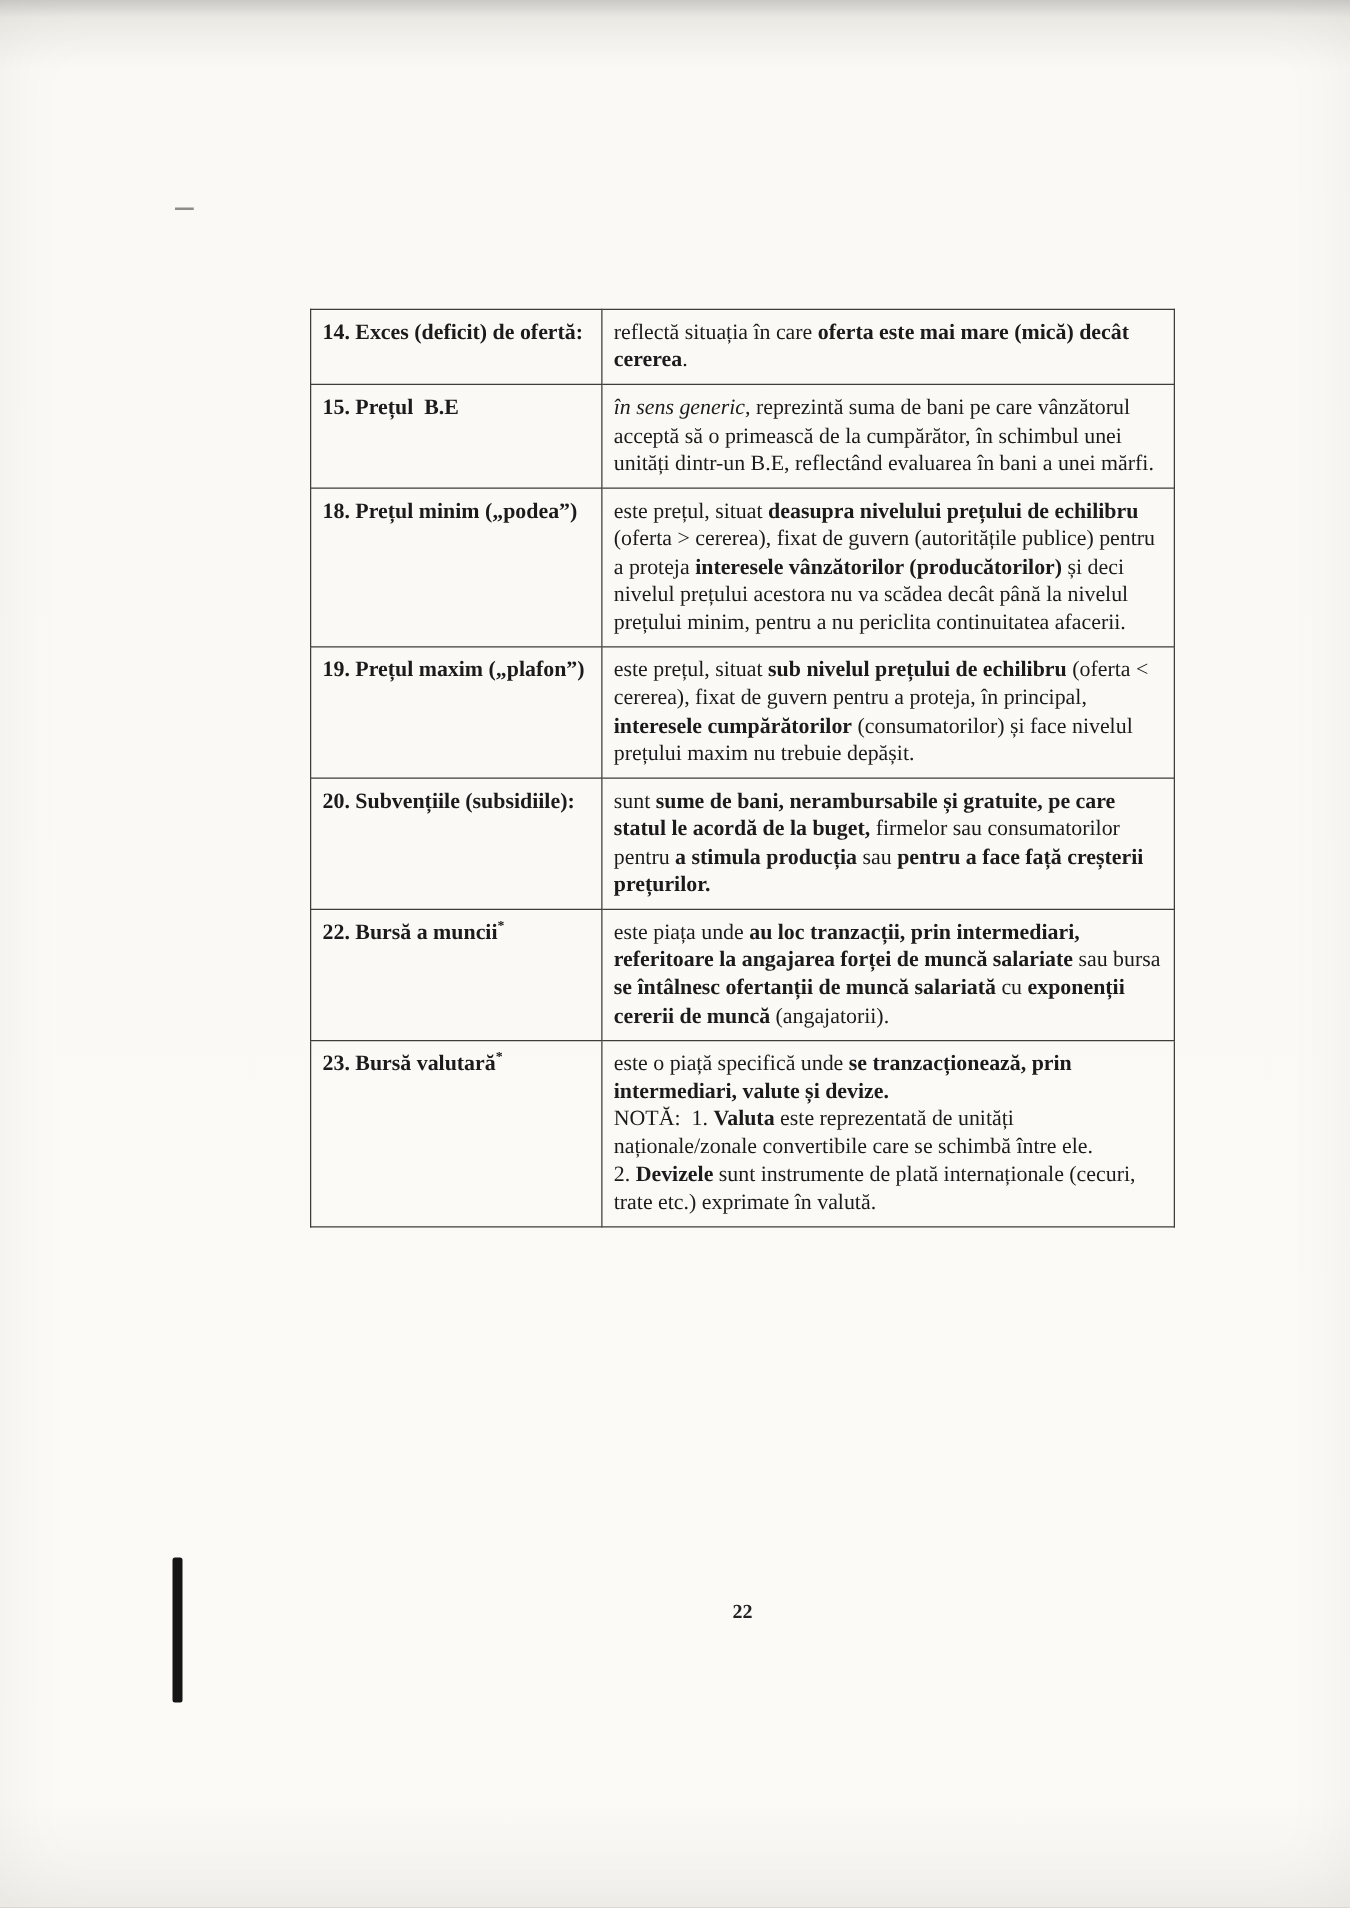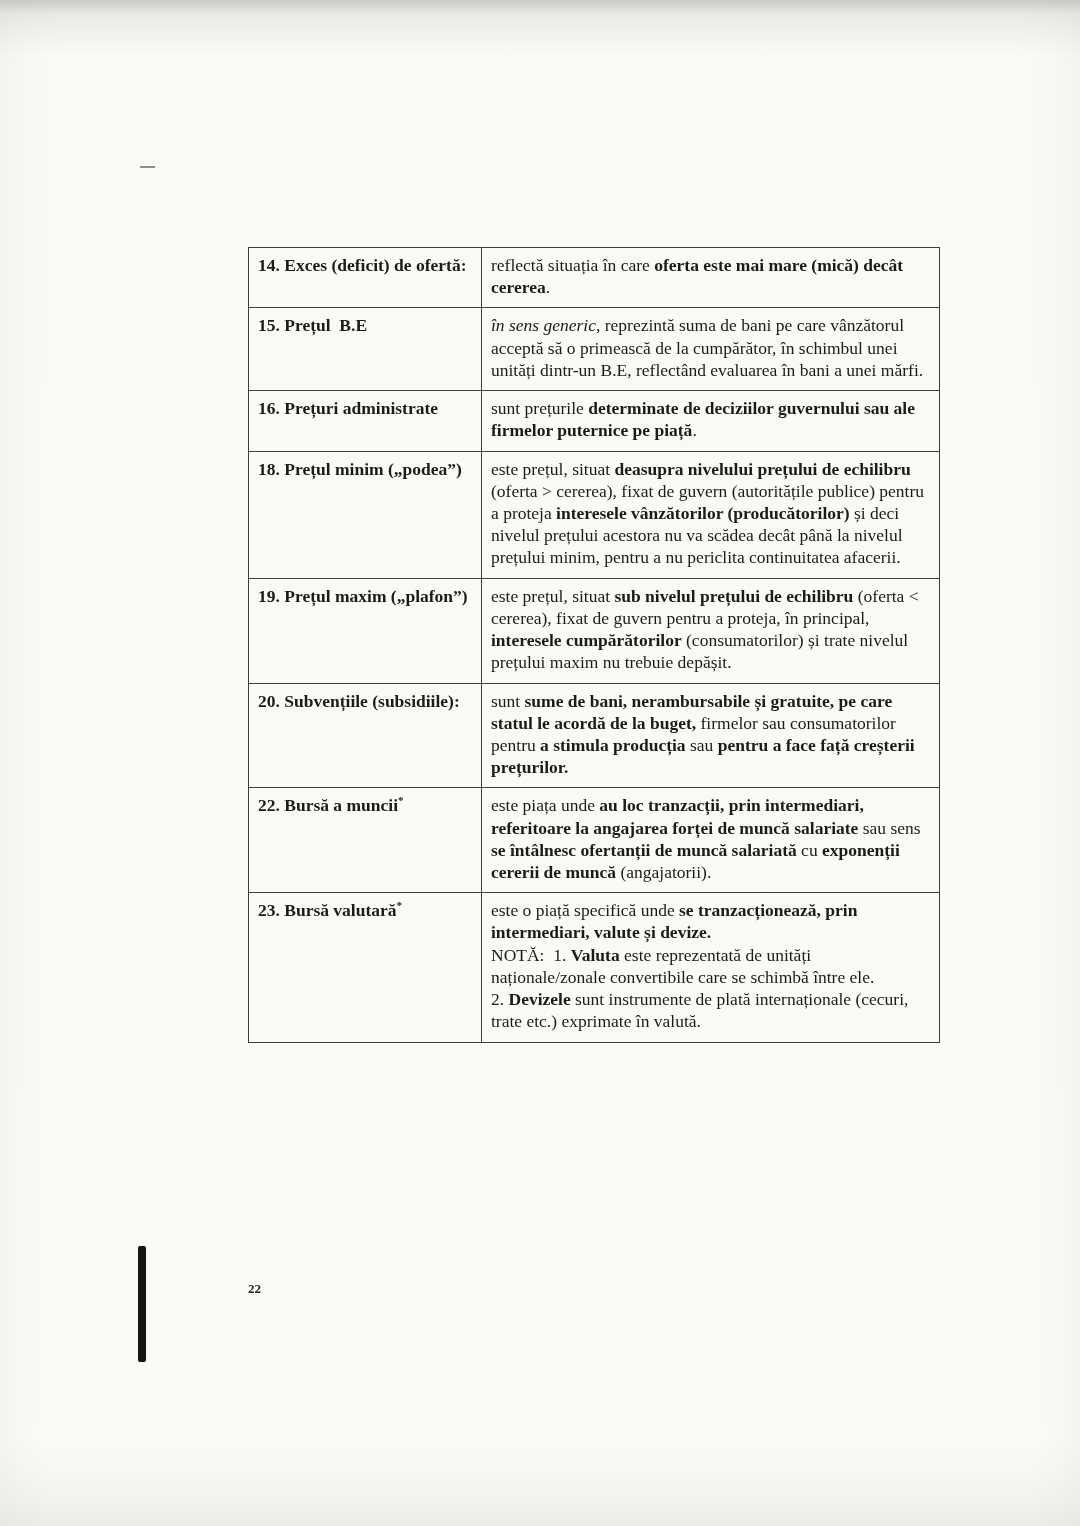--- a/index.html
+++ b/index.html
@@ -34,22 +34,23 @@
   }
   td.term{width:213px;font-weight:bold;}
   .b{font-weight:bold;}
   .i{font-style:italic;}
   .u{}
   sup{font-size:11px;line-height:0;vertical-align:super;}
 
   .pageno{
     position:absolute;
     left:248px;top:1281px;width:692px;
+    text-align:center;
     font-weight:bold;
-    font-size:13px;
+    font-size:16px;
     color:#222;
   }
 </style>
 </head>
 <body>
 
 <div class="canvas">
   <div class="artifact dash"></div>
   <div class="artifact vline"></div>
 
@@ -57,38 +58,34 @@
     <tbody id="rows">
         <tr>
           <td class="term"><span class="b">14. Exces (deficit) de ofertă:</span></td>
           <td class="def"><span>reflectă situația în care </span><span class="b">oferta este mai mare (mică) decât cererea</span><span>.</span></td>
         </tr>
         <tr>
           <td class="term"><span class="b">15. Prețul  B.E</span></td>
           <td class="def"><span class="i">în sens generic,</span><span> reprezintă suma de bani pe care vânzătorul acceptă să o primească de la cumpărător, în schimbul unei unități dintr-un B.E, reflectând evaluarea în bani a unei mărfi.</span></td>
         </tr>
         <tr>
-          <td class="term"><span class="b">16. Prețuri administrate</span></td>
-          <td class="def"><span>sunt prețurile </span><span class="b">determinate de deciziilor guvernului sau ale firmelor puternice pe piață</span><span>.</span></td>
-        </tr>
-        <tr>
           <td class="term"><span class="b">18. Prețul minim („podea”)</span></td>
           <td class="def"><span>este prețul, situat </span><span class="b">deasupra nivelului prețului de echilibru</span><span> (oferta &gt; cererea), fixat de guvern (autoritățile publice) pentru a proteja </span><span class="b">interesele vânzătorilor (producătorilor)</span><span> și deci </span><span class="u">nivelul prețului acestora nu va scădea decât până la nivelul prețului minim</span><span>, pentru a nu periclita continuitatea afacerii.</span></td>
         </tr>
         <tr>
           <td class="term"><span class="b">19. Prețul maxim („plafon”)</span></td>
-          <td class="def"><span>este prețul, situat </span><span class="b">sub nivelul prețului de echilibru</span><span> (oferta &lt;  cererea), fixat de guvern pentru a proteja, în principal,  </span><span class="b">interesele cumpărătorilor</span><span> (consumatorilor) și trate </span><span class="u">nivelul prețului maxim nu trebuie depășit</span><span>.</span></td>
+          <td class="def"><span>este prețul, situat </span><span class="b">sub nivelul prețului de echilibru</span><span> (oferta &lt;  cererea), fixat de guvern pentru a proteja, în principal,  </span><span class="b">interesele cumpărătorilor</span><span> (consumatorilor) și face </span><span class="u">nivelul prețului maxim nu trebuie depășit</span><span>.</span></td>
         </tr>
         <tr>
           <td class="term"><span class="b">20. Subvențiile (subsidiile):</span></td>
           <td class="def"><span>sunt </span><span class="b">sume de bani, nerambursabile și gratuite, pe care statul le acordă de la buget,</span><span> </span><span class="u">firmelor sau consumatorilor</span><span> pentru </span><span class="b">a stimula producția</span><span> sau </span><span class="b">pentru a face față creșterii prețurilor.</span></td>
         </tr>
         <tr>
           <td class="term"><span class="b">22. Bursă a muncii</span><sup class="b">*</sup></td>
-          <td class="def"><span>este piața unde </span><span class="b">au loc tranzacții, prin intermediari, referitoare la angajarea forței de muncă salariate</span><span> sau sens </span><span class="b">se întâlnesc ofertanții de muncă salariată</span><span> cu </span><span class="b">exponenții cererii de muncă</span><span> (angajatorii).</span></td>
+          <td class="def"><span>este piața unde </span><span class="b">au loc tranzacții, prin intermediari, referitoare la angajarea forței de muncă salariate</span><span> sau bursa </span><span class="b">se întâlnesc ofertanții de muncă salariată</span><span> cu </span><span class="b">exponenții cererii de muncă</span><span> (angajatorii).</span></td>
         </tr>
         <tr>
           <td class="term"><span class="b">23. Bursă valutară</span><sup class="b">*</sup></td>
           <td class="def"><span>este o piață specifică unde </span><span class="b">se tranzacționează, prin intermediari, valute și devize.</span><span>
 NOTĂ:  1. </span><span class="b">Valuta</span><span> este reprezentată de unități naționale/zonale convertibile care se schimbă între ele.
 2. </span><span class="b">Devizele</span><span> sunt instrumente de plată internaționale (cecuri, trate etc.) exprimate în valută.</span></td>
         </tr>
       </tbody>
   </table>
 

